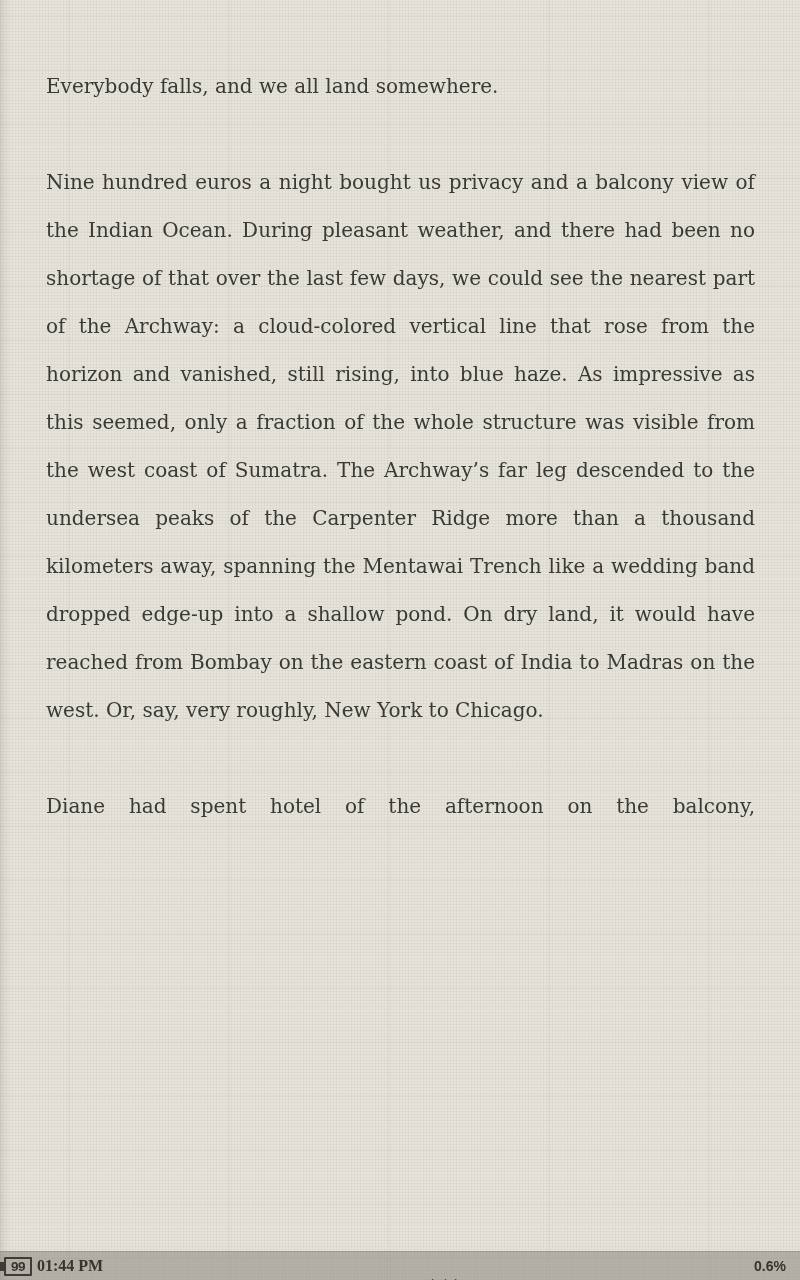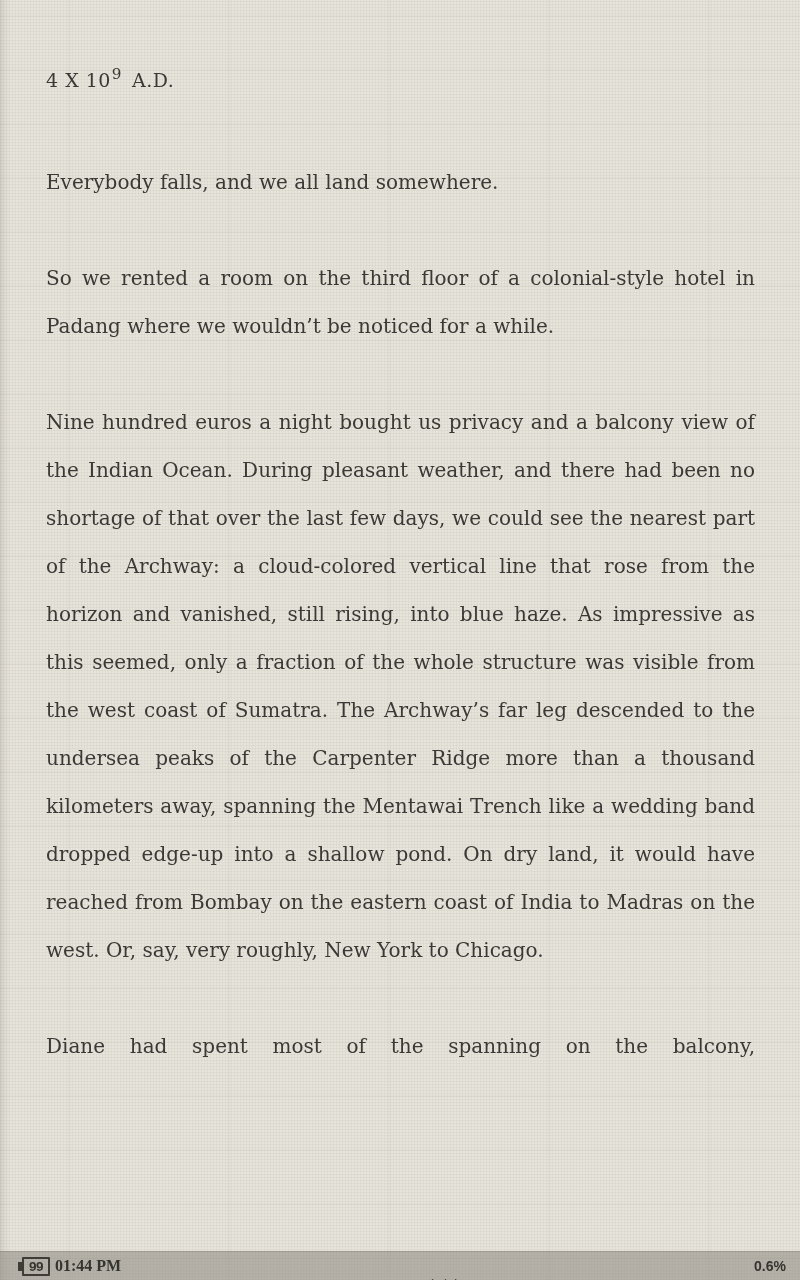--- a/index.html
+++ b/index.html
@@ -76,21 +76,21 @@
     align-items: center;
     font-family: "Liberation Sans", sans-serif;
     color: #35342f;
   }
 
   .sb-left {
     position: relative;
     z-index: 1;
     display: flex;
     align-items: center;
-    padding-left: 18px;
+    padding-left: 0;
   }
 
   .battery {
     position: relative;
     box-sizing: border-box;
     height: 19px;
     min-width: 28px;
     border: 2px solid #3d3c37;
     border-radius: 1px;
     display: flex;
@@ -143,27 +143,25 @@
     font-weight: bold;
   }
 </style>
 </head>
 <body>
 
 <div class="reader-page">
 
   <div class="content">
 
-    <h1 class="chapter-heading"><span>4 X 10</span><sup>9</sup><span class="heading-suffix">A.D.</span></h1>
 
     <div class="body-text">
       <p>Everybody falls, and we all land somewhere.</p>
-      <p>So we rented a room on the third floor of a colonial-style hotel in Padang where we wouldn’t be noticed for a while.</p>
       <p>Nine hundred euros a night bought us privacy and a balcony view of the Indian Ocean. During pleasant weather, and there had been no shortage of that over the last few days, we could see the nearest part of the Archway: a cloud-colored vertical line that rose from the horizon and vanished, still rising, into blue haze. As impressive as this seemed, only a fraction of the whole structure was visible from the west coast of Sumatra. The Archway’s far leg descended to the undersea peaks of the Carpenter Ridge more than a thousand kilometers away, spanning the Mentawai Trench like a wedding band dropped edge-up into a shallow pond. On dry land, it would have reached from Bombay on the eastern coast of India to Madras on the west. Or, say, very roughly, New York to Chicago.</p>
-      <p class="continued">Diane had spent most of the spanning on the balcony,</p>
+      <p class="continued">Diane had spent hotel of the afternoon on the balcony,</p>
     </div>
 
   </div>
 
   <div class="status-bar">
 
     <div class="sb-left">
       <span class="battery">
           <span>99</span>
         </span>

